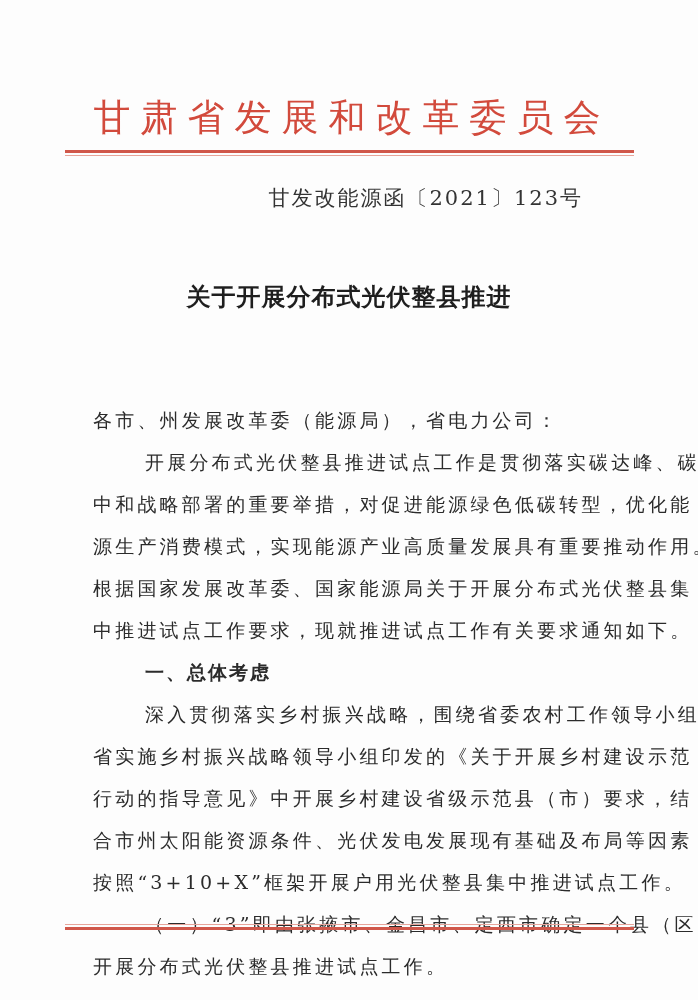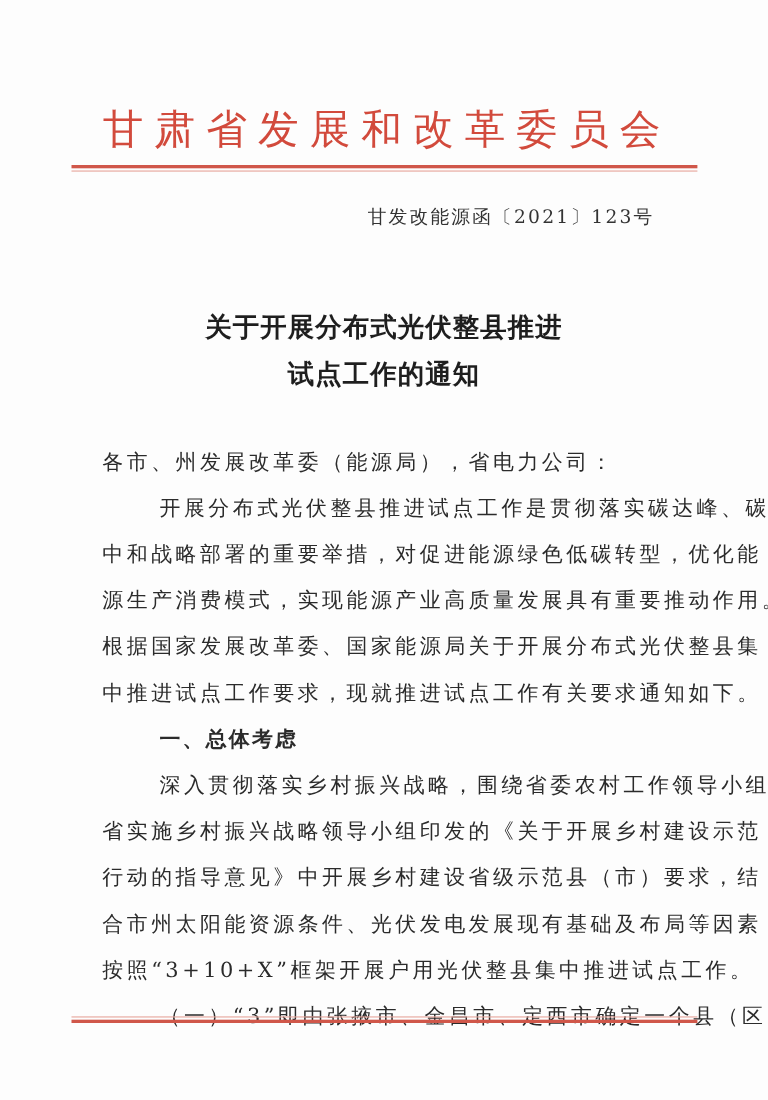--- a/index.html
+++ b/index.html
@@ -50,22 +50,22 @@
     height: 1px;
     background: #e7a49a;
   }
   .rule .gap { height: 2px; }
   .rule-top { top: 150px; }
   .rule-bottom { top: 924px; }
 
   .doc-number {
     position: absolute;
     top: 186px;
-    right: 52px;
-    font-size: 17px;
+    right: 64px;
+    font-size: 21px;
     letter-spacing: 2px;
     color: #333;
     line-height: 24px;
   }
   .title {
     position: absolute;
     left: 0;
     top: 255px;
     width: 698px;
     text-align: center;
@@ -107,21 +107,20 @@
   <div class="rule rule-top">
     <div class="thick"></div>
     <div class="gap"></div>
     <div class="thin"></div>
   </div>
 
   <div class="doc-number">甘发改能源函〔2021〕123号</div>
 
   <div class="title">
     <div>关于开展分布式光伏整县推进</div>
-    <div>试点工作的通知</div>
   </div>
 
   <div class="body">
     <div class="line">各市、州发展改革委（能源局），省电力公司：</div>
 
     <div>
       <div class="line indent">开展分布式光伏整县推进试点工作是贯彻落实碳达峰、碳</div>
       <div class="line">中和战略部署的重要举措，对促进能源绿色低碳转型，优化能</div>
       <div class="line">源生产消费模式，实现能源产业高质量发展具有重要推动作用。</div>
       <div class="line">根据国家发展改革委、国家能源局关于开展分布式光伏整县集</div>
@@ -133,20 +132,21 @@
     <div>
       <div class="line indent">深入贯彻落实乡村振兴战略，围绕省委农村工作领导小组、</div>
       <div class="line">省实施乡村振兴战略领导小组印发的《关于开展乡村建设示范</div>
       <div class="line">行动的指导意见》中开展乡村建设省级示范县（市）要求，结</div>
       <div class="line">合市州太阳能资源条件、光伏发电发展现有基础及布局等因素，</div>
       <div class="line">按照“3+10+X”框架开展户用光伏整县集中推进试点工作。</div>
     </div>
 
     <div>
       <div class="line indent">（一）“3”即由张掖市、金昌市、定西市确定一个县（区）</div>
+      <div class="line">开展分布式光伏整县推进试点工作。</div>
     </div>
   </div>
 
   <div class="rule rule-bottom">
     <div class="thin"></div>
     <div class="gap"></div>
     <div class="thick"></div>
   </div>
 
 </div>

